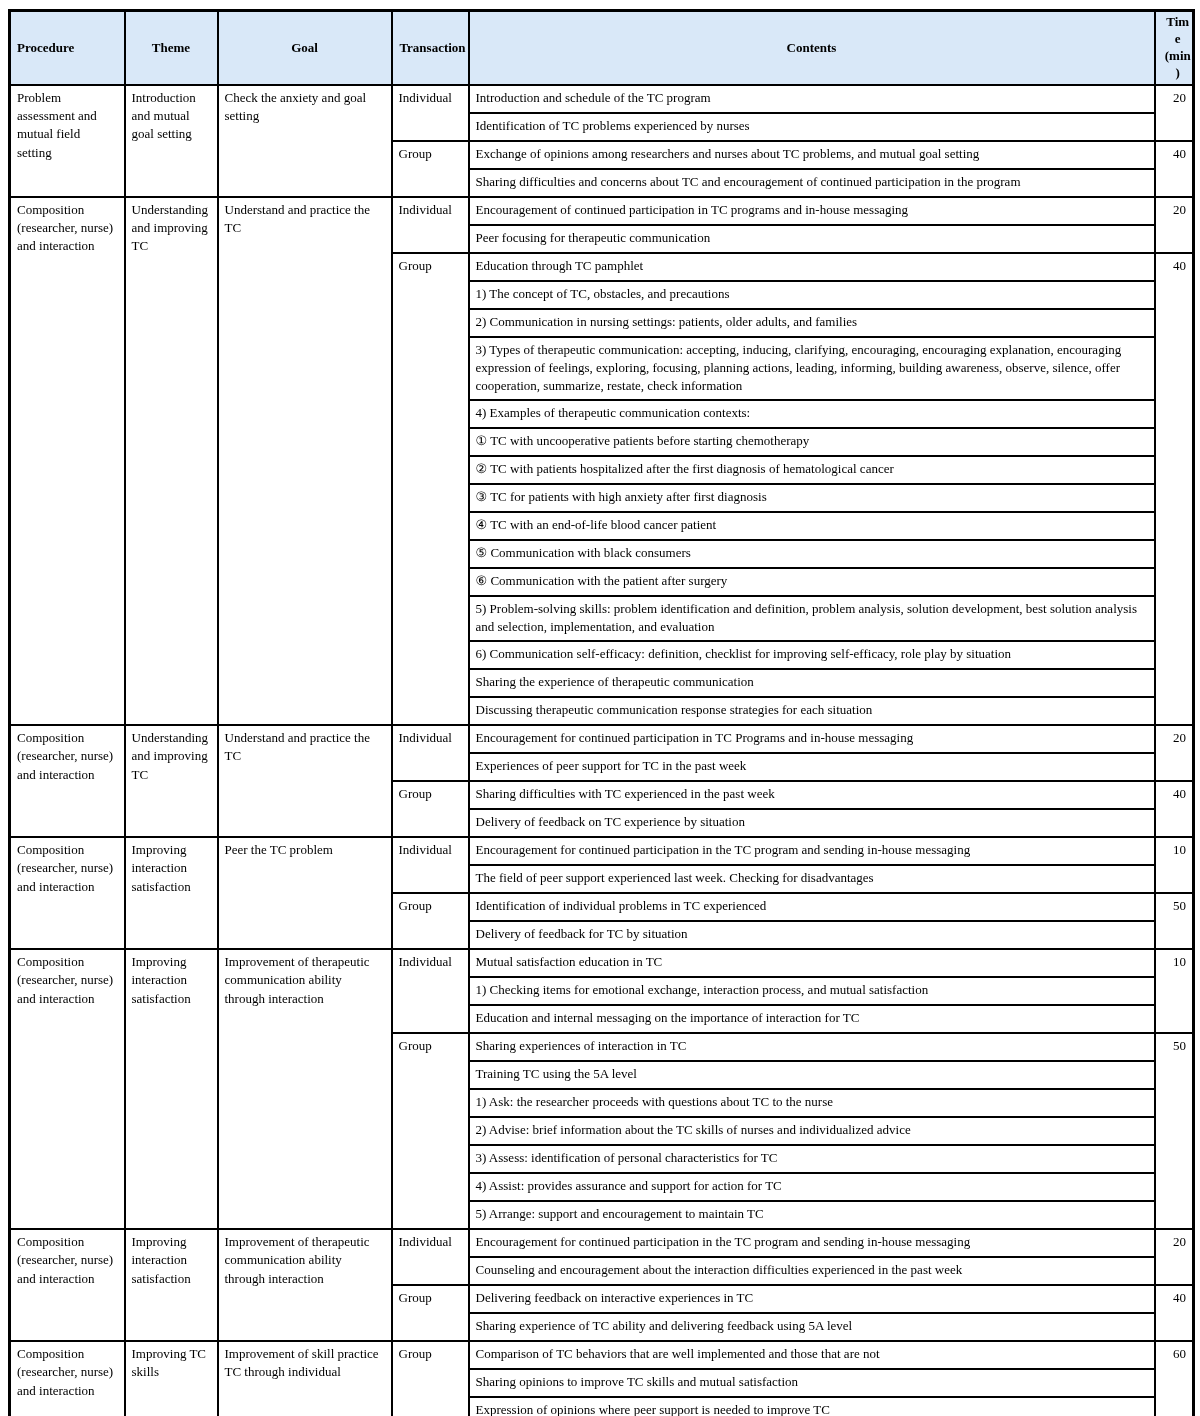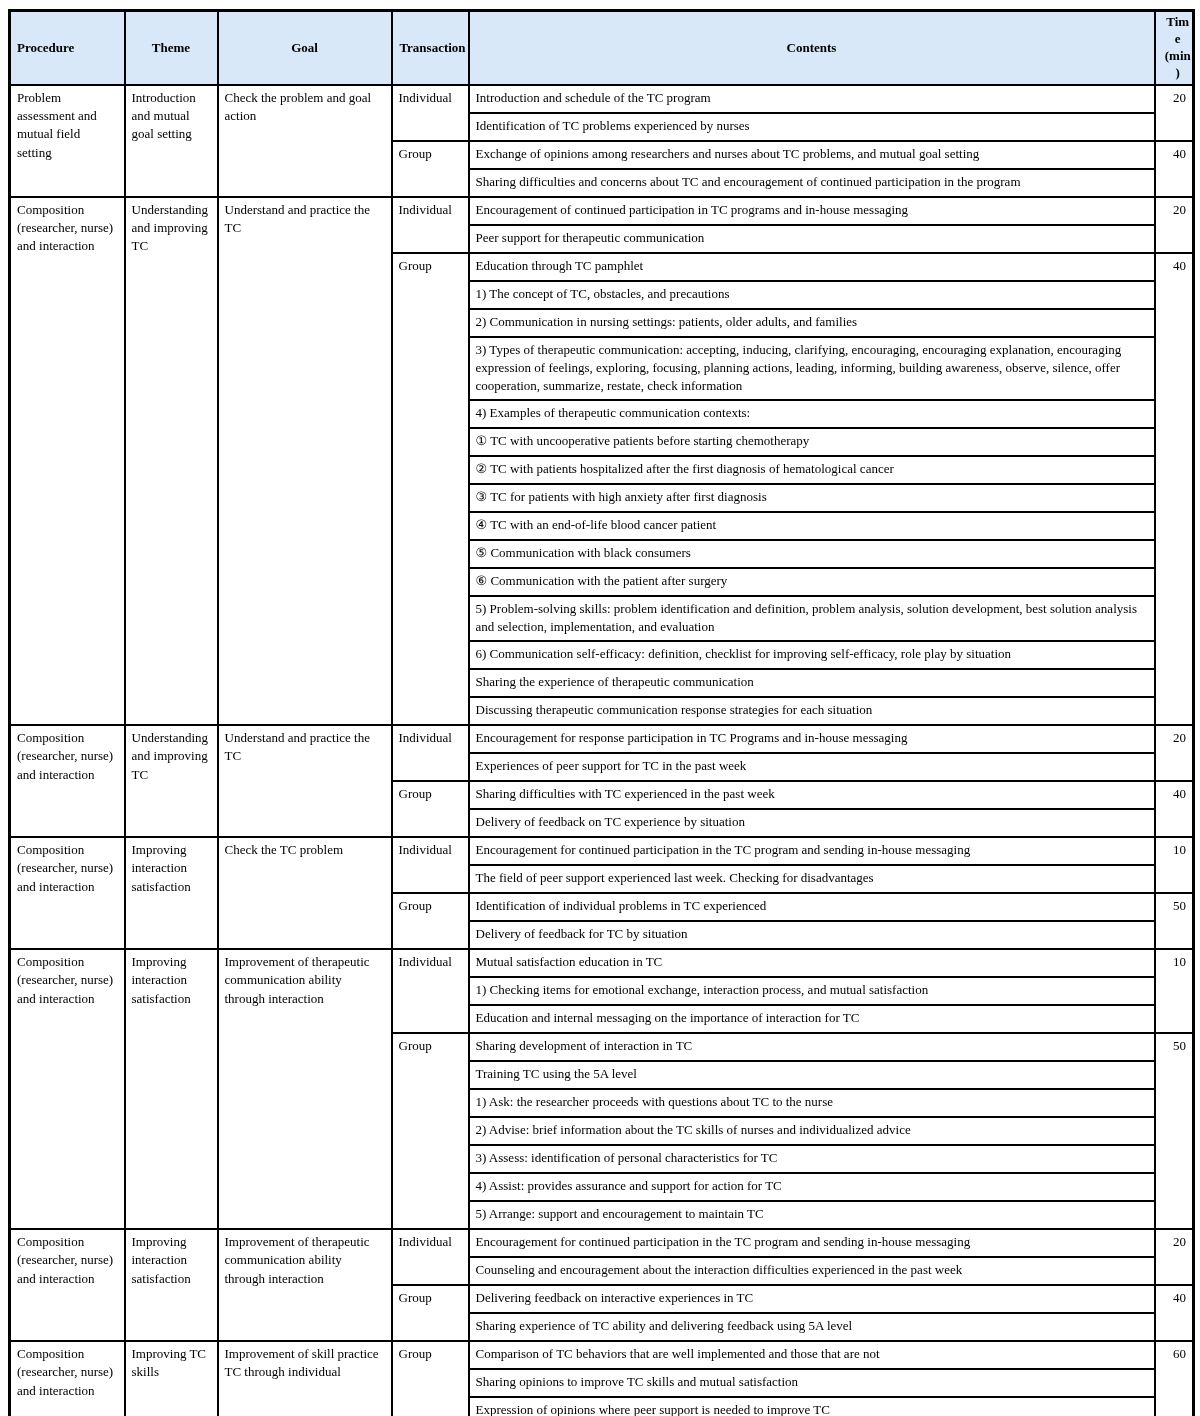--- a/index.html
+++ b/index.html
@@ -64,21 +64,21 @@
       <th class="h-goal">Goal</th>
       <th class="h-transaction">Transaction</th>
       <th class="h-contents">Contents</th>
       <th class="h-time">Time (min)</th>
     </tr>
   </thead>
   <tbody>
       <tr>
         <td class="cell-procedure" rowspan="4">Problem assessment and mutual field setting</td>
         <td class="cell-theme" rowspan="4">Introduction and mutual goal setting</td>
-        <td class="cell-goal" rowspan="4">Check the problem and goal action</td>
+        <td class="cell-goal" rowspan="4">Check the anxiety and goal setting</td>
         <td class="cell-transaction" rowspan="2">Individual</td>
         <td class="cell-content">Introduction and schedule of the TC program</td>
         <td class="cell-time" rowspan="2">20</td>
       </tr>
       <tr>
         <td class="cell-content">Identification of TC problems experienced by nurses</td>
       </tr>
       <tr>
         <td class="cell-transaction" rowspan="2">Group</td>
         <td class="cell-content">Exchange of opinions among researchers and nurses about TC problems, and mutual goal setting</td>
@@ -89,21 +89,21 @@
       </tr>
       <tr>
         <td class="cell-procedure" rowspan="17">Composition (researcher, nurse) and interaction</td>
         <td class="cell-theme" rowspan="17">Understanding and improving TC</td>
         <td class="cell-goal" rowspan="17">Understand and practice the TC</td>
         <td class="cell-transaction" rowspan="2">Individual</td>
         <td class="cell-content">Encouragement of continued participation in TC programs and in-house messaging</td>
         <td class="cell-time" rowspan="2">20</td>
       </tr>
       <tr>
-        <td class="cell-content">Peer support for therapeutic communication</td>
+        <td class="cell-content">Peer focusing for therapeutic communication</td>
       </tr>
       <tr>
         <td class="cell-transaction" rowspan="15">Group</td>
         <td class="cell-content">Education through TC pamphlet</td>
         <td class="cell-time" rowspan="15">40</td>
       </tr>
       <tr>
         <td class="cell-content">1) The concept of TC, obstacles, and precautions</td>
       </tr>
       <tr>
@@ -143,38 +143,38 @@
         <td class="cell-content">Sharing the experience of therapeutic communication</td>
       </tr>
       <tr>
         <td class="cell-content">Discussing therapeutic communication response strategies for each situation</td>
       </tr>
       <tr>
         <td class="cell-procedure" rowspan="4">Composition (researcher, nurse) and interaction</td>
         <td class="cell-theme" rowspan="4">Understanding and improving TC</td>
         <td class="cell-goal" rowspan="4">Understand and practice the TC</td>
         <td class="cell-transaction" rowspan="2">Individual</td>
-        <td class="cell-content">Encouragement for response participation in TC Programs and in-house messaging</td>
+        <td class="cell-content">Encouragement for continued participation in TC Programs and in-house messaging</td>
         <td class="cell-time" rowspan="2">20</td>
       </tr>
       <tr>
         <td class="cell-content">Experiences of peer support for TC in the past week</td>
       </tr>
       <tr>
         <td class="cell-transaction" rowspan="2">Group</td>
         <td class="cell-content">Sharing difficulties with TC experienced in the past week</td>
         <td class="cell-time" rowspan="2">40</td>
       </tr>
       <tr>
         <td class="cell-content">Delivery of feedback on TC experience by situation</td>
       </tr>
       <tr>
         <td class="cell-procedure" rowspan="4">Composition (researcher, nurse) and interaction</td>
         <td class="cell-theme" rowspan="4">Improving interaction satisfaction</td>
-        <td class="cell-goal" rowspan="4">Check the TC problem</td>
+        <td class="cell-goal" rowspan="4">Peer the TC problem</td>
         <td class="cell-transaction" rowspan="2">Individual</td>
         <td class="cell-content">Encouragement for continued participation in the TC program and sending in-house messaging</td>
         <td class="cell-time" rowspan="2">10</td>
       </tr>
       <tr>
         <td class="cell-content">The field of peer support experienced last week. Checking for disadvantages</td>
       </tr>
       <tr>
         <td class="cell-transaction" rowspan="2">Group</td>
         <td class="cell-content">Identification of individual problems in TC experienced</td>
@@ -192,21 +192,21 @@
         <td class="cell-time" rowspan="3">10</td>
       </tr>
       <tr>
         <td class="cell-content">1) Checking items for emotional exchange, interaction process, and mutual satisfaction</td>
       </tr>
       <tr>
         <td class="cell-content">Education and internal messaging on the importance of interaction for TC</td>
       </tr>
       <tr>
         <td class="cell-transaction" rowspan="7">Group</td>
-        <td class="cell-content">Sharing development of interaction in TC</td>
+        <td class="cell-content">Sharing experiences of interaction in TC</td>
         <td class="cell-time" rowspan="7">50</td>
       </tr>
       <tr>
         <td class="cell-content">Training TC using the 5A level</td>
       </tr>
       <tr>
         <td class="cell-content">1) Ask: the researcher proceeds with questions about TC to the nurse</td>
       </tr>
       <tr>
         <td class="cell-content">2) Advise: brief information about the TC skills of nurses and individualized advice</td>

